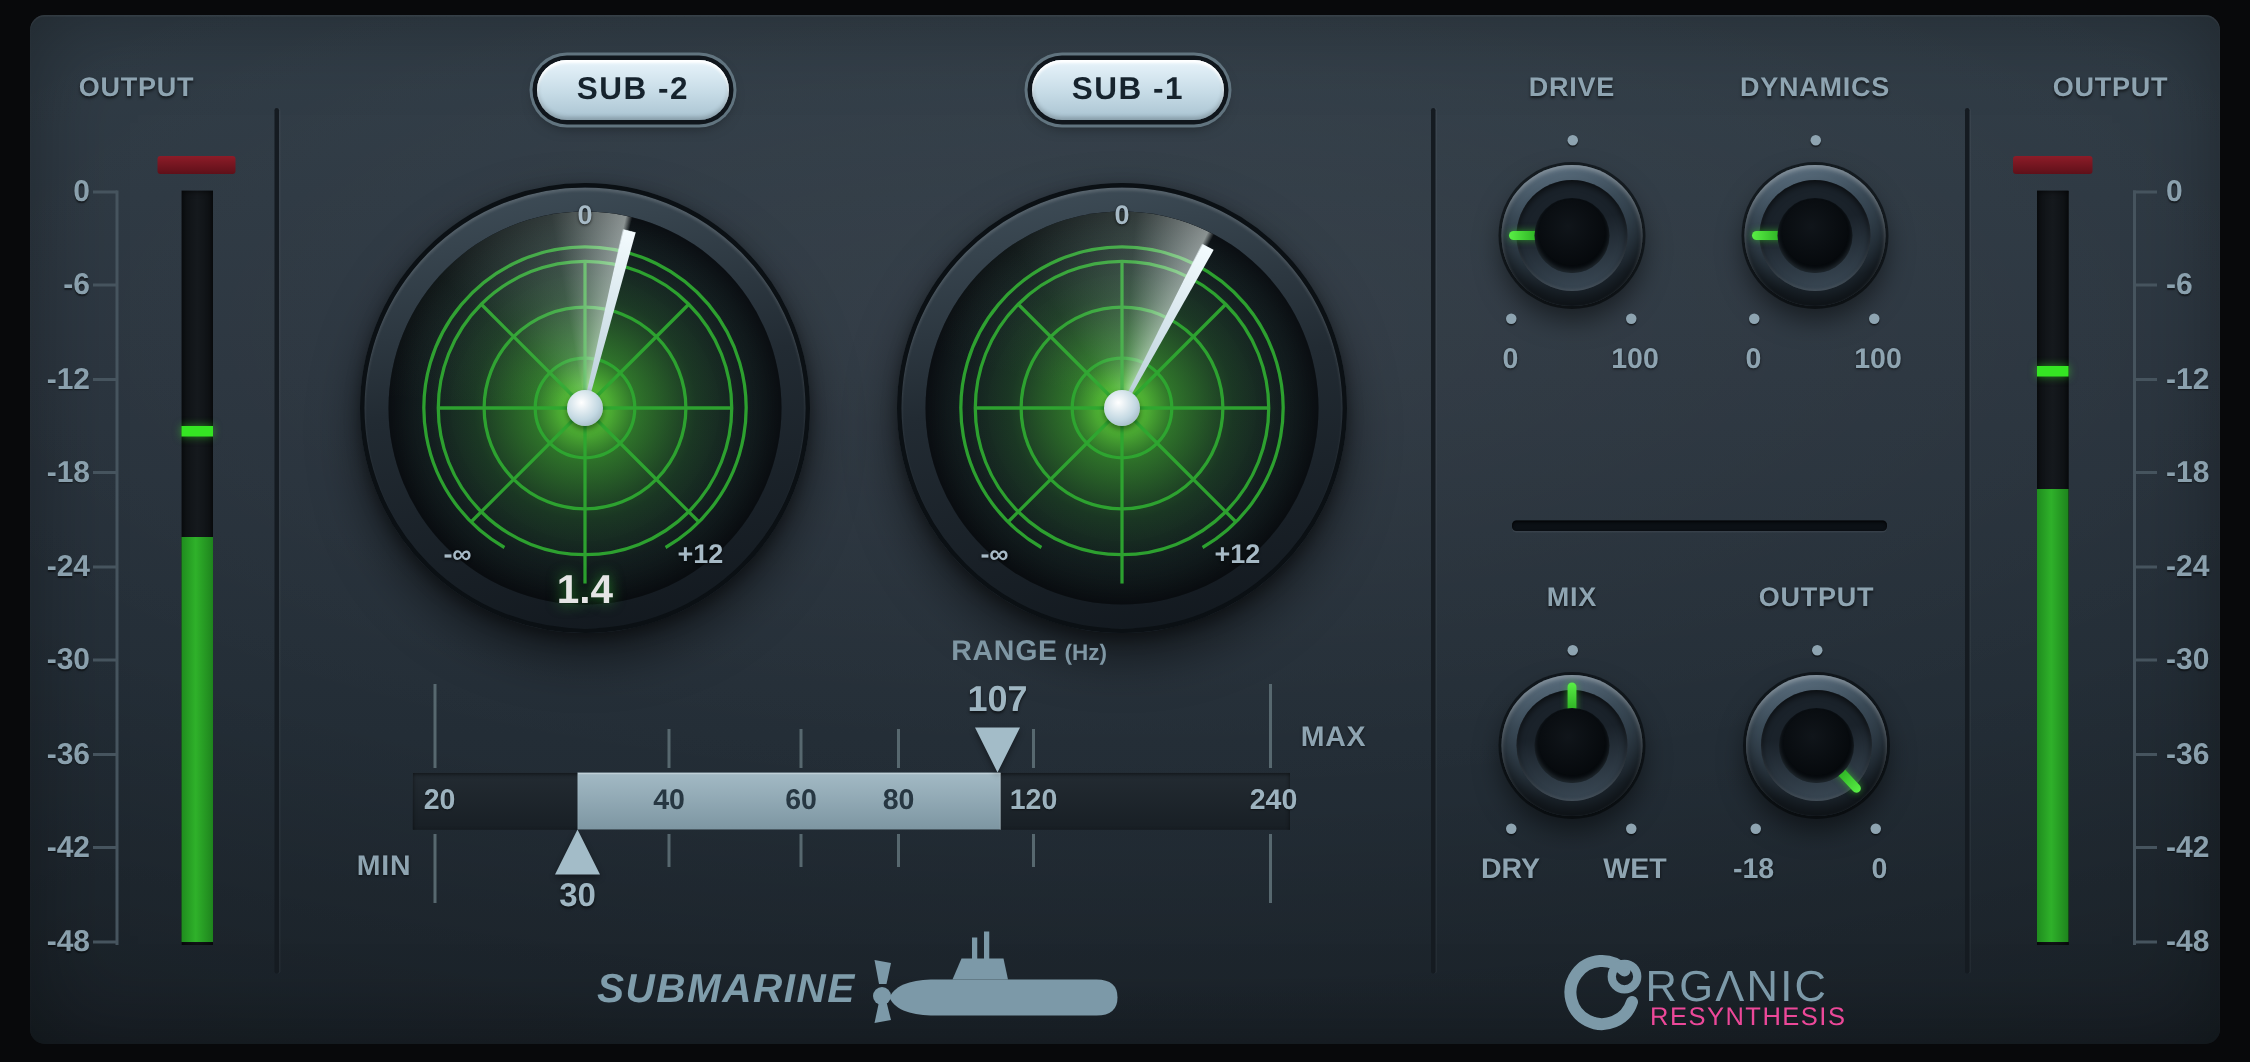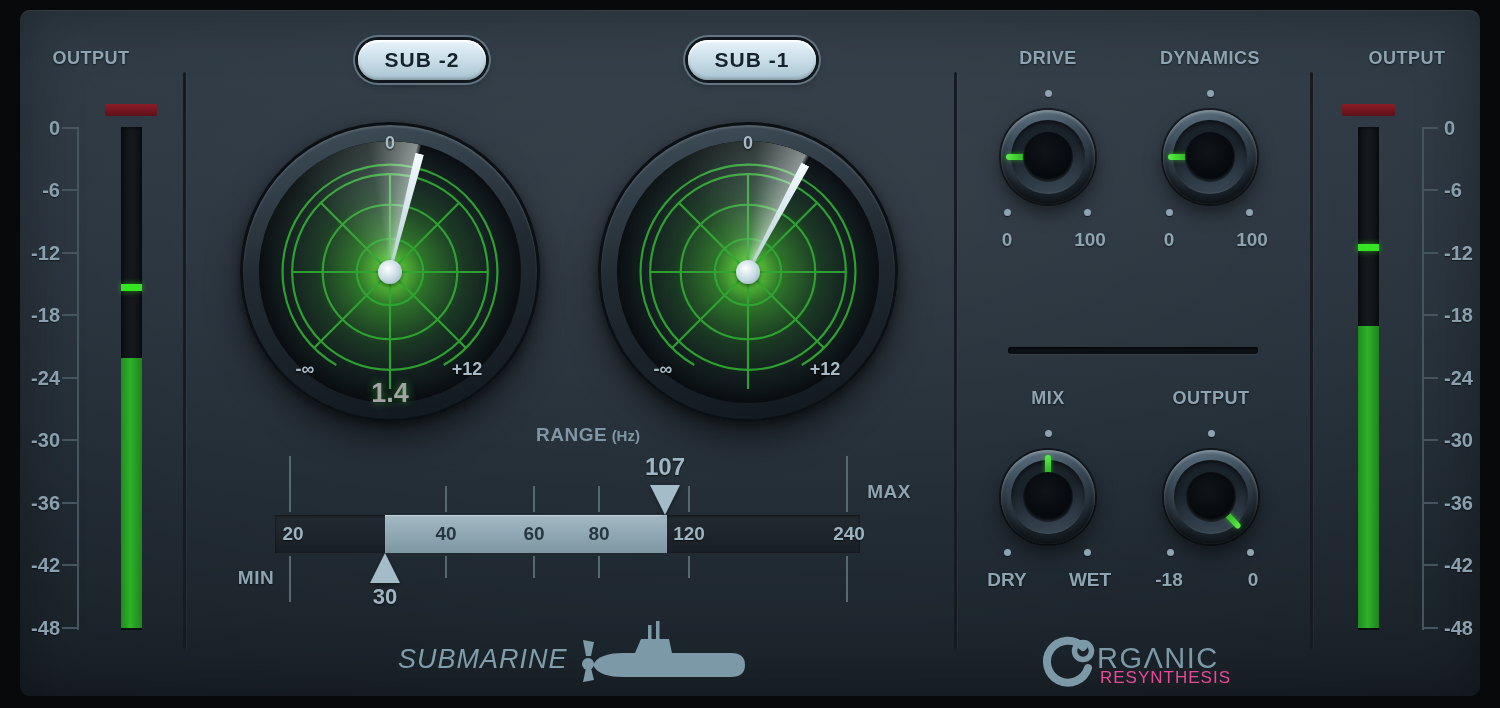--- a/index.html
+++ b/index.html
@@ -44,21 +44,21 @@
   .dial-grid{position:absolute;inset:0;}
   .dial-rot{position:absolute;inset:0;transform:rotate(calc(var(--needle) * 1deg));}
   .needle{position:absolute;left:50%;bottom:50%;width:9px;height:122px;margin-left:-4.5px;
     background:linear-gradient(to bottom,#f3fbfe,#b7cdd8);
     clip-path:polygon(0% 0%,100% 0%,62% 100%,38% 100%);
     filter:drop-shadow(0 0 3px rgba(220,245,255,.45));}
   .needle-cap{position:absolute;left:50%;top:50%;width:24px;height:24px;margin:-12px 0 0 -12px;border-radius:50%;
     background:radial-gradient(circle at 40% 35%,#ffffff,#c3d8e2 55%,#8ba3af);
     box-shadow:0 2px 4px rgba(0,0,0,.5);}
   .dial-txt{position:absolute;color:#a7bac6;font-weight:bold;font-size:18px;text-shadow:0 1px 2px rgba(0,0,0,.7);}
-  .dial-val{position:absolute;width:100%;text-align:center;color:#a3a3a3;font-weight:bold;font-size:27px;
+  .dial-val{position:absolute;width:100%;text-align:center;color:#e5e5e5;font-weight:bold;font-size:27px;
     text-shadow:0 0 9px rgba(60,220,60,.55);}
   
   .rng-tick{position:absolute;width:2px;background:#57686f;}
   .rng-bar{position:absolute;left:275px;top:515px;width:585px;height:38px;
     background:linear-gradient(#232b32,#181f25);box-shadow:inset 0 1px 3px rgba(0,0,0,.6);}
   .rng-light{position:absolute;left:110px;top:0;width:282px;height:38px;
     background:linear-gradient(#a3bac5,#7d96a2);box-shadow:inset 0 1px 1px rgba(255,255,255,.4);}
   .rng-num{position:absolute;top:0;height:38px;display:flex;align-items:center;justify-content:center;
     font-size:19px;font-weight:bold;transform:translateX(-50%);}
   .rng-num.light{color:#9db3bf;text-shadow:0 1px 1px rgba(0,0,0,.5);}
@@ -84,21 +84,21 @@
     background:radial-gradient(circle at 45% 38%,#10151a,#04070a 75%);
     box-shadow:inset 0 -2px 3px rgba(95,115,130,.3);}
   .knob-rot{position:absolute;inset:0;transform:rotate(calc(var(--angle) * 1deg));}
   .knob-ind{position:absolute;left:50%;top:5px;width:6px;height:26px;margin-left:-3px;border-radius:3px;
     background:linear-gradient(#59ef45,#1c9a17);box-shadow:0 0 5px rgba(60,220,40,.55);}
   .kg-min,.kg-max{position:absolute;top:181px;color:#8ea4b1;font-weight:bold;font-size:19px;transform:translateX(-50%);
     text-shadow:0 1px 2px rgba(0,0,0,.6);}
   .sep-bar{position:absolute;left:1008px;top:347px;width:250px;height:7px;border-radius:3px;background:#0b1015;
     box-shadow:0 1px 0 rgba(255,255,255,.06),inset 0 1px 2px rgba(0,0,0,.8);}
   
-  .brand-sub{position:absolute;left:398px;top:644px;color:#7f9dab;font-size:27px;font-weight:400;font-style:italic;
+  .brand-sub{position:absolute;left:398px;top:644px;color:#7f9dab;font-size:27px;font-weight:700;font-style:italic;
     letter-spacing:1px;}
   .org-txt1{position:absolute;left:1097px;top:642px;color:#7c99a8;font-size:29px;font-weight:500;letter-spacing:1.5px;}
   .org-txt2{position:absolute;left:1100px;top:668px;color:#ec4899;font-size:17px;font-weight:500;letter-spacing:1px;}
 </style>
 </head>
 <body>
 
 <div class="root">
   <div class="panel"></div>
 
@@ -187,21 +187,21 @@
       <div class="dial-rot">
           <div class="needle"></div>
         </div>
       <div class="needle-cap"></div>
     </div>
     <div class="dial-txt" style="top:11px;left:50%;transform:translateX(-50%);">0</div>
     <div class="dial-txt" style="top:237px;left:65px;transform:translateX(-50%);">-∞</div>
     <div class="dial-txt" style="top:237px;left:227px;transform:translateX(-50%);">+12</div>
   </div>
 
-  <div class="abs" style="left:438px;top:424px;width:300px;text-align:center;">
+  <div class="abs" style="left:438px;top:424px;width:300px;text-align:right;">
     <span style="color:#7f97a4;font-weight:bold;font-size:19px;letter-spacing:.5px;">RANGE</span>
     <span style="color:#7f97a4;font-weight:bold;font-size:15px;">(Hz)</span>
   </div>
   <div class="rng-tick" style="left:289px;top:456px;height:56px;"></div>
   <div class="rng-tick" style="left:289px;top:556px;height:46px;"></div>
   <div class="rng-tick" style="left:846px;top:456px;height:56px;"></div>
   <div class="rng-tick" style="left:846px;top:556px;height:46px;"></div>
   <div class="rng-tick" style="left:445px;top:486px;height:26px;"></div>
   <div class="rng-tick" style="left:445px;top:556px;height:22px;"></div>
   <div class="rng-tick" style="left:533px;top:486px;height:26px;"></div>

